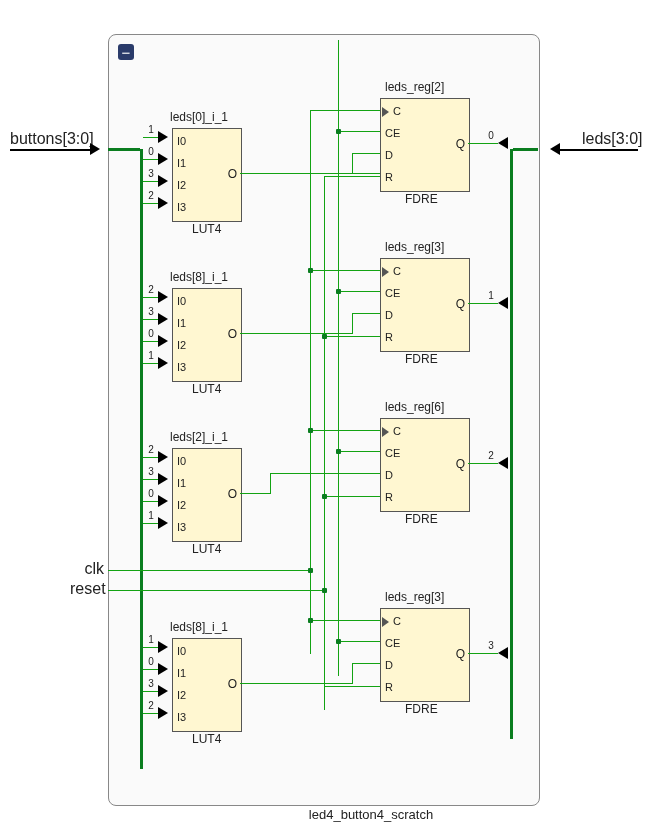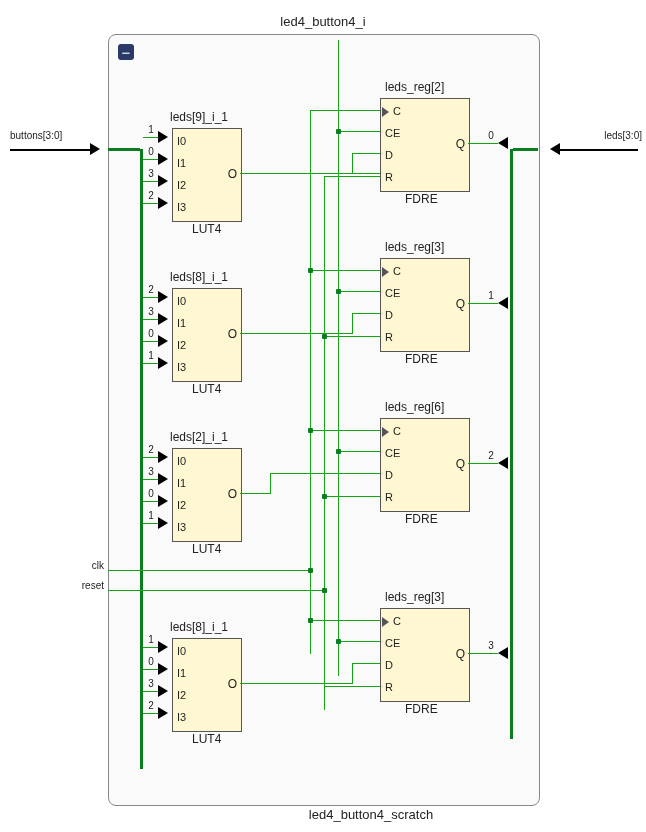--- a/index.html
+++ b/index.html
@@ -65,21 +65,21 @@
     font-size: 11px;
     color: #222;
   }
   .out-pin {
     position: absolute;
     font-size: 12px;
     color: #222;
   }
   .port-label {
     position: absolute;
-    font-size: 10px;
+    font-size: 16px;
     color: #222;
     white-space: nowrap;
   }
   .port-line {
     position: absolute;
     height: 2px;
     background: #000;
   }
   .bus {
     position: absolute;
@@ -122,21 +122,20 @@
     width: 5px; height: 5px;
     background: #0a7d1f;
     border-radius: 1px;
   }
 </style>
 </head>
 <body>
 
 <div class="canvas">
 
-  <div class="title-top" style="top:14px; left:0;">led4_button4_i</div>
 
   <div class="module-box" style="left:108px; top:34px; width:430px; height:770px;"></div>
 
   <div class="collapse" style="left:118px; top:44px;">−</div>
 
   <div class="title-bottom" style="top:807px; left:4px;padding-left:44px;">led4_button4_scratch</div>
 
   <div class="port-label" style="left:10px; top:130px;">buttons[3:0]</div>
   <div class="port-line" style="left:10px; top:149px; width:80px;"></div>
   <div class="tri-r" style="left:90px; top:143px;"></div>
@@ -158,21 +157,21 @@
   <div class="wire" style="left:108px; top:570px; width:204px; height:1px;"></div>
 
   <div class="wire" style="left:108px; top:590px; width:218px; height:1px;"></div>
 
   <div class="wire" style="left:310px; top:110px; width:1px; height:544px;"></div>
 
   <div class="wire" style="left:324px; top:176px; width:1px; height:534px;"></div>
 
   <div class="wire" style="left:338px; top:40px; width:1px; height:636px;"></div>
 
-  <div class="block-label-top" style="left:170px; top:110px;">leds[9]_i_1</div>
+  <div class="block-label-top" style="left:170px; top:110px;">leds[0]_i_1</div>
   <div class="lut" style="left:172px; top:128px; width:68px; height:92px;">
     <span class="pin" style="left:4px; top:6px;">I0</span>
     <span class="pin" style="left:4px; top:28px;">I1</span>
     <span class="pin" style="left:4px; top:50px;">I2</span>
     <span class="pin" style="left:4px; top:72px;">I3</span>
     <span class="out-pin" style="right:4px; top:38px;">O</span>
   </div>
   <div class="block-label-bottom" style="left:192px; top:222px;">LUT4</div>
 
   <div class="tri-r" style="left:158px; top:131px;"></div>

